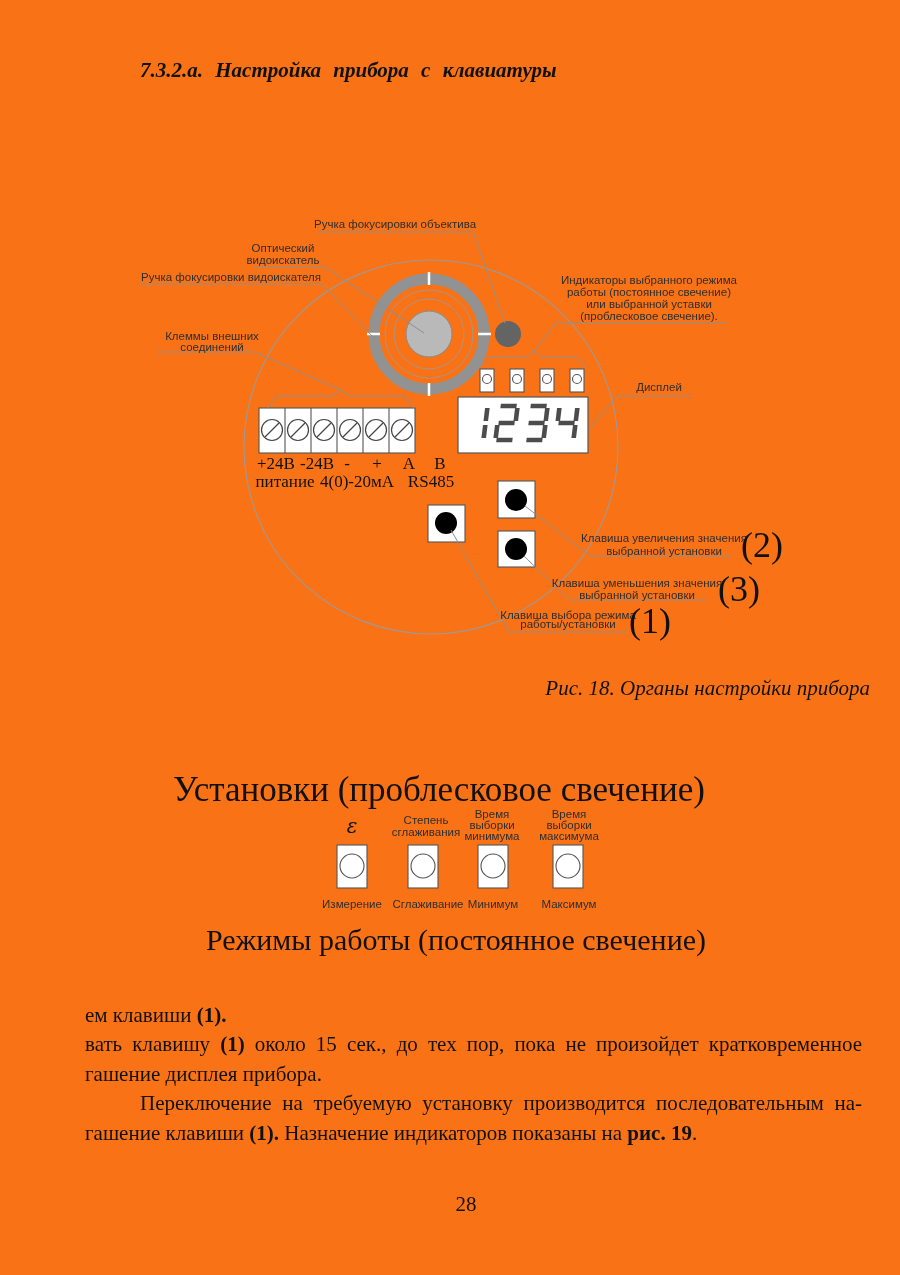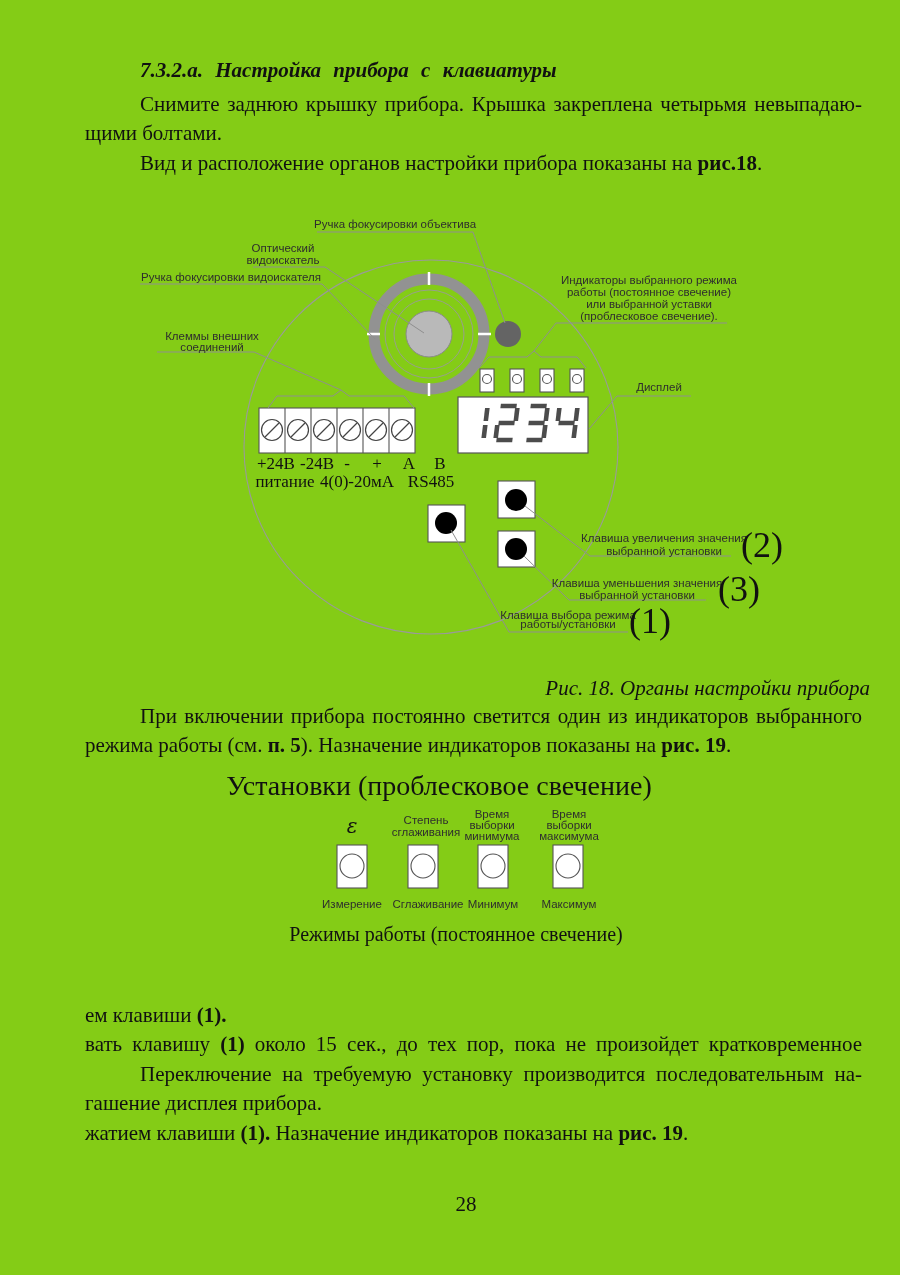--- a/index.html
+++ b/index.html
@@ -1,16 +1,16 @@
 <!DOCTYPE html>
 <html><head>
 <meta charset="utf-8">
 <style>
   html,body{margin:0;padding:0;background:#e8e8e8;}
-  .page{position:relative;width:900px;height:1275px;background:#84cc16;overflow:hidden;
+  .page{position:relative;width:900px;height:1275px;background:#f97316;overflow:hidden;
         font-family:"Liberation Serif",serif;color:#111;}
   .h1{position:absolute;left:140px;top:58px;font-size:21px;font-weight:bold;font-style:italic;
       word-spacing:7px;white-space:nowrap;}
   .block{position:absolute;left:85px;width:777px;font-size:21px;line-height:29.4px;}
   .tl{display:block;}
   .tl.ind{text-indent:55px;}
   .tl.just{text-align:justify;text-align-last:justify;}
   .caption{position:absolute;font-size:21px;font-style:italic;text-align:right;white-space:nowrap;}
   .bighead{position:absolute;text-align:center;white-space:nowrap;font-weight:400;}
   .pagenum{position:absolute;top:1192px;left:16px;width:900px;text-align:center;font-size:21px;}
@@ -24,25 +24,20 @@
   .thin{stroke:#9a9a9a;stroke-width:0.9;fill:none;}
   b{font-weight:bold;}
 </style>
 </head>
 <body>
 
 <div class="page">
 
   <div class="h1">7.3.2.а. Настройка прибора с клавиатуры</div>
 
-  <div class="block" style="top:90px;">
-    <span class="tl ind just">Снимите заднюю крышку прибора. Крышка закреплена четырьмя невыпадаю-</span>
-    <span class="tl">щими болтами.</span>
-    <span class="tl ind"><span>Вид и расположение органов настройки прибора показаны на </span><b>рис.18</b><span>.</span></span>
-  </div>
 
   <svg viewBox="0 195 900 470" style="top:195px;width:900px;height:470px;">
 
     <circle cx="431" cy="447" r="187" fill="none" stroke="#9a9a9a" stroke-width="1.1"></circle>
 
     <g>
       <circle cx="429" cy="334" r="55" fill="none" stroke="#929292" stroke-width="11"></circle>
       <circle class="thin" cx="429" cy="334" r="44"></circle>
       <circle class="thin" cx="429" cy="334" r="35"></circle>
       <circle cx="429" cy="334" r="23" fill="#b9b9b9" stroke="#8a8a8a" stroke-width="1"></circle>
@@ -173,26 +168,22 @@
       <text class="lab" text-anchor="middle" x="637" y="599">выбранной установки</text>
       <text class="num" x="718" y="601">(3)</text>
       <text class="lab" text-anchor="middle" x="568" y="619">Клавиша выбора режима</text>
       <text class="lab" text-anchor="middle" x="568" y="628">работы/установки</text>
       <text class="num" x="629" y="633">(1)</text>
     </g>
   </svg>
 
   <div class="caption" style="top:676px;left:70px;width:800px;">Рис. 18.  Органы настройки прибора</div>
 
-  <div class="block" style="top:702px;">
-    <span class="tl ind just">При включении прибора постоянно светится один из индикаторов выбранного</span>
-    <span class="tl"><span>режима работы (см. </span><b>п. 5</b><span>). Назначение индикаторов показаны на </span><b>рис. 19</b><span>.</span></span>
-  </div>
-
-  <div class="bighead" style="top:770px;left:39px;width:800px;font-size:28px;">Установки (проблесковое свечение)</div>
+
+  <div class="bighead" style="top:770px;left:39px;width:800px;font-size:35px;">Установки (проблесковое свечение)</div>
 
   <svg viewBox="0 800 900 115" style="top:800px;width:900px;height:115px;">
     <g>
       <text class="eps" text-anchor="middle" x="352" y="833">ε</text>
       <rect class="hw" x="337" y="845" width="30" height="43"></rect>
       <circle class="hw" cx="352" cy="866" r="12"></circle>
       <text class="lab" text-anchor="middle" x="352" y="908">Измерение</text>
     </g>
     <g>
       <text class="lab" text-anchor="middle" x="426" y="824">Степень</text>
@@ -212,26 +203,26 @@
     <g>
       <text class="lab" text-anchor="middle" x="569" y="818">Время</text>
       <text class="lab" text-anchor="middle" x="569" y="829">выборки</text>
       <text class="lab" text-anchor="middle" x="569" y="840">максимума</text>
       <rect class="hw" x="553" y="845" width="30" height="43"></rect>
       <circle class="hw" cx="568" cy="866" r="12"></circle>
       <text class="lab" text-anchor="middle" x="569" y="908">Максимум</text>
     </g>
   </svg>
 
-  <div class="bighead" style="top:923px;left:56px;width:800px;font-size:20px;">Режимы работы (постоянное свечение)</div>
+  <div class="bighead" style="top:923px;left:56px;width:800px;font-size:30px;">Режимы работы (постоянное свечение)</div>
 
 
   <div class="block" style="top:1001px;">
     <span class="tl"><span>ем клавиши </span><b>(1).</b></span>
     <span class="tl just"><span>вать клавишу </span><b>(1)</b><span> около 15 сек., до тех пор, пока не произойдет кратковременное</span></span>
+    <span class="tl">гашение дисплея прибора.</span>
     <span class="tl ind just">Переключение на требуемую установку производится последовательным на-</span>
-    <span class="tl">гашение дисплея прибора.</span>
-    <span class="tl"><span>жатием клавиши </span><b>(1).</b><span> Назначение индикаторов показаны на </span><b>рис. 19</b><span>.</span></span>
+    <span class="tl"><span>гашение клавиши </span><b>(1).</b><span> Назначение индикаторов показаны на </span><b>рис. 19</b><span>.</span></span>
   </div>
 
   <div class="pagenum">28</div>
 
 </div>
 
 </body></html>

